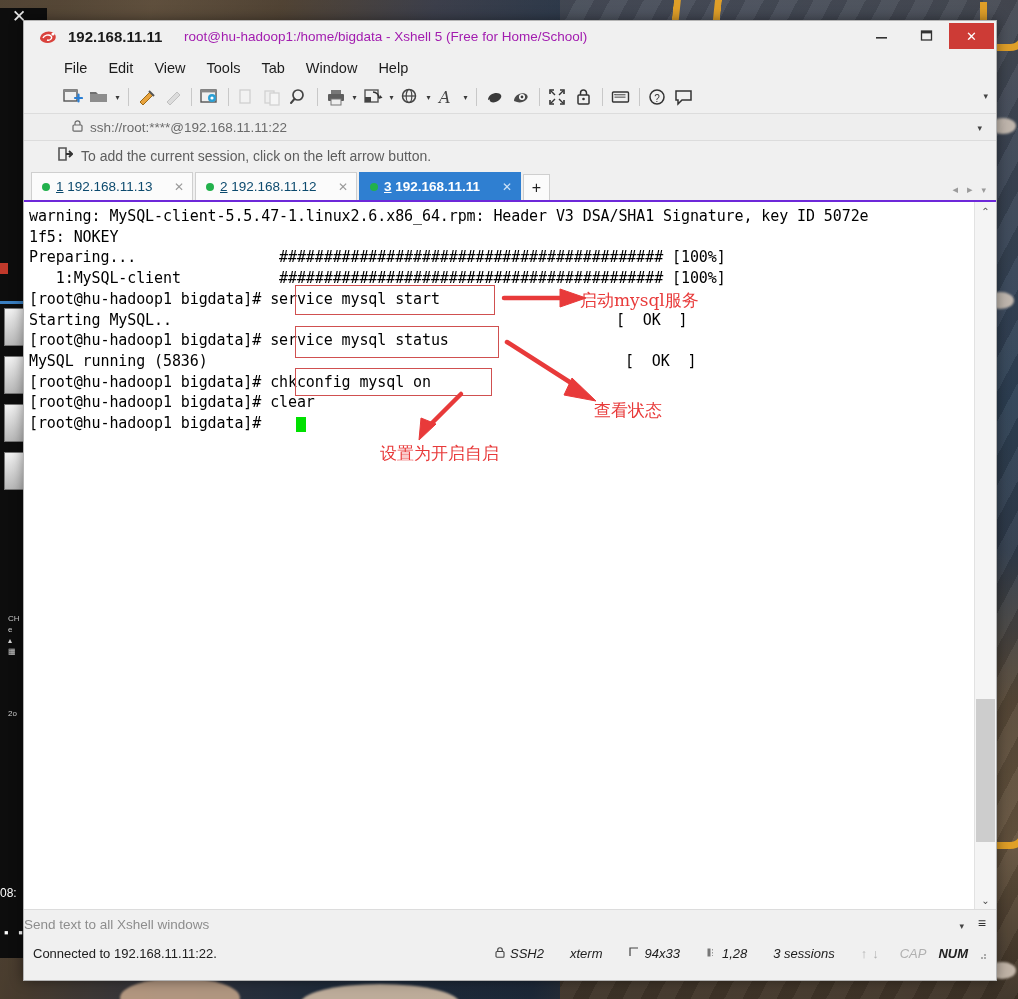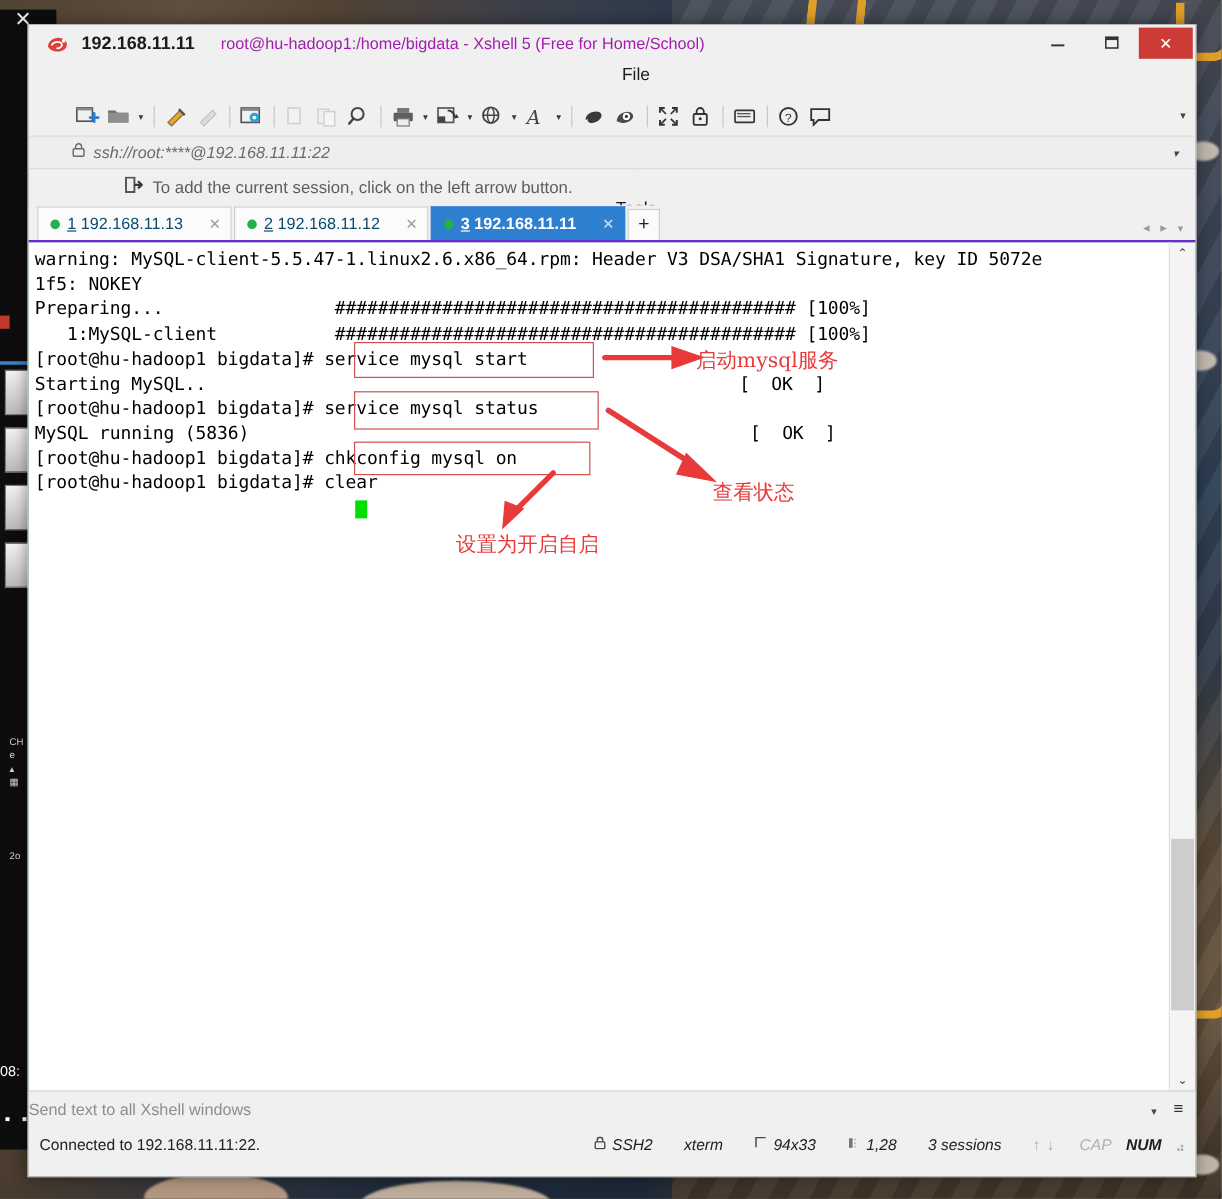--- a/index.html
+++ b/index.html
@@ -43,40 +43,40 @@
   
   .titlebar{height:34px;position:relative;background:#f0f0f0;}
   .tb-icon{position:absolute;left:13px;top:7px;width:22px;height:20px;}
   .tb-title{position:absolute;left:44px;top:7px;font-size:15px;font-weight:bold;color:#1b1b1b;}
   .tb-sub{position:absolute;left:160px;top:8px;font-size:13.5px;color:#a21caf;}
   .tb-btns{position:absolute;right:0;top:0;display:flex;}
   .tb-btn{width:45px;height:28px;display:flex;align-items:center;justify-content:center;color:#333;font-size:13px;}
   .tb-btn.close{background:#cd3b36;color:#fff;margin-top:2px;margin-right:2px;height:26px;width:45px;}
 
   
-  .menubar{height:26px;padding-left:40px;display:flex;align-items:center;gap:21px;background:#f0f0f0;flex-direction:column;}
+  .menubar{height:26px;padding-left:40px;display:flex;align-items:center;gap:21px;background:#f0f0f0;}
   .menubar span{font-size:14.5px;color:#1c1c1c;}
 
   
   .toolbar{height:32px;background:#f0f0f0;display:flex;align-items:center;padding-left:36px;gap:0px;position:relative;}
   .tool{width:26px;height:26px;display:flex;align-items:center;justify-content:center;}
   .tool svg{display:block;}
   .caret{font-size:8px;color:#3a3a3a;width:11px;text-align:center;}
   .sep{width:1px;height:18px;background:#c8c8c8;margin:0 5px;}
   .tb-overflow{position:absolute;right:8px;top:10px;font-size:9px;color:#444;}
 
   
   .addrbar{height:26px;background:#eeeeee;border-top:1px solid #dcdcdc;border-bottom:1px solid #dcdcdc;
-    display:flex;align-items:center;padding-left:36px;position:relative;font-style:italic;}
+    display:flex;align-items:center;padding-left:48px;position:relative;}
   .addrbar .lock{margin-right:7px;}
   .addr-text{font-size:13.5px;color:#6a6a6a;}
   .addr-caret{position:absolute;right:14px;top:9px;font-size:9px;color:#444;}
 
   
-  .hintbar{height:30px;background:#f0f0f0;display:flex;align-items:center;padding-left:34px;margin-left:46px;}
+  .hintbar{height:30px;background:#f0f0f0;display:flex;align-items:center;padding-left:34px;}
   .hintbar .ht{font-size:14px;color:#5d5d5d;margin-left:8px;}
 
   
   .tabbar{height:29px;background:#f0f0f0;display:flex;align-items:flex-end;padding-left:7px;position:relative;}
   .tab{height:27px;min-width:142px;display:flex;align-items:center;gap:6px;padding:0 8px 0 10px;
     background:#fbfbfb;border:1px solid #cfcfcf;border-bottom:none;margin-right:2px;}
   .tab .dot{width:8px;height:8px;border-radius:50%;background:#22b14c;}
   .tab .lbl{font-size:13.5px;color:#0c4a6e;}
   .tab .lbl u{text-decoration:underline;}
   .tab .x{margin-left:auto;font-size:12px;color:#9a9a9a;padding-left:6px;}
@@ -372,20 +372,21 @@
       <div class="trow" style="top:4px">warning: MySQL-client-5.5.47-1.linux2.6.x86_64.rpm: Header V3 DSA/SHA1 Signature, key ID 5072e</div>
       <div class="trow" style="top:24.7px">1f5: NOKEY</div>
       <div class="trow" style="top:45.4px">Preparing...                ########################################### [100%]</div>
       <div class="trow" style="top:66.1px">   1:MySQL-client           ########################################### [100%]</div>
       <div class="trow" style="top:86.8px">[root@hu-hadoop1 bigdata]# service mysql start</div>
       <div class="trow" style="top:107.5px">Starting MySQL..</div>
       <div class="trow" style="top:128.2px">[root@hu-hadoop1 bigdata]# service mysql status</div>
       <div class="trow" style="top:148.9px">MySQL running (5836)</div>
       <div class="trow" style="top:169.6px">[root@hu-hadoop1 bigdata]# chkconfig mysql on</div>
       <div class="trow" style="top:190.3px">[root@hu-hadoop1 bigdata]# clear</div>
+      <div class="trow" style="top:211.0px">[root@hu-hadoop1 bigdata]# </div>
 
       <div class="trow ok" style="top:107.5px;left:592px">[  OK  ]</div>
       <div class="trow ok" style="top:148.9px;left:601px">[  OK  ]</div>
 
       <div class="cursor" style="left:272px;top:215px"></div>
 
       <div class="cmdbox" style="left:271px;top:83px;width:198px;height:28px;"></div>
       <div class="cmdbox" style="left:271px;top:124px;width:202px;height:30px;"></div>
       <div class="cmdbox" style="left:271px;top:166px;width:195px;height:26px;"></div>
 

